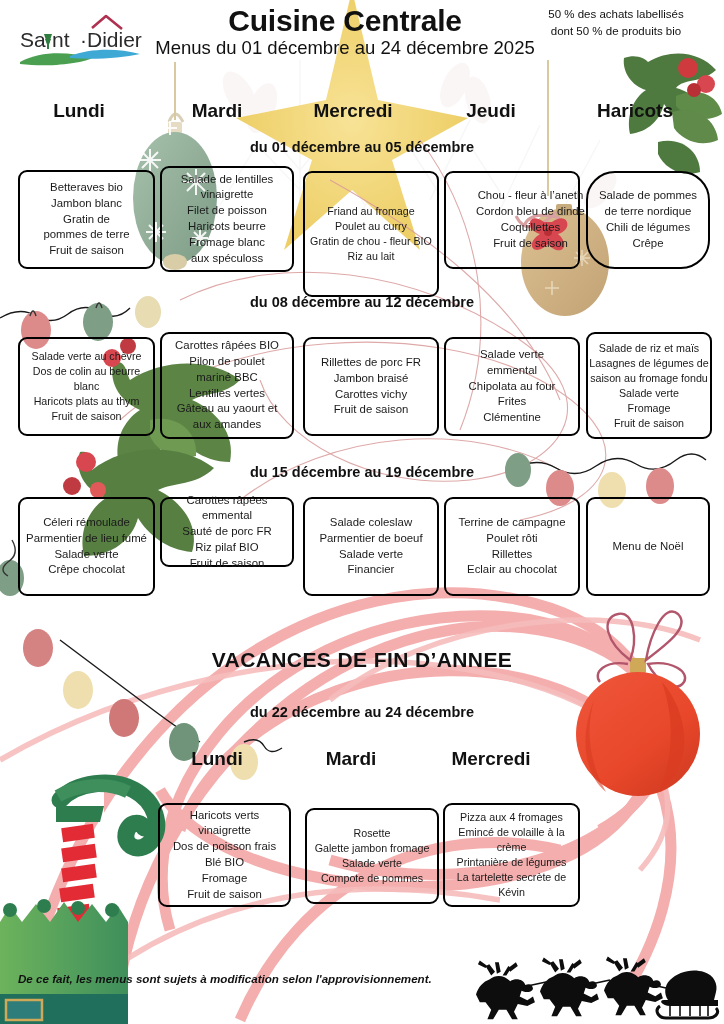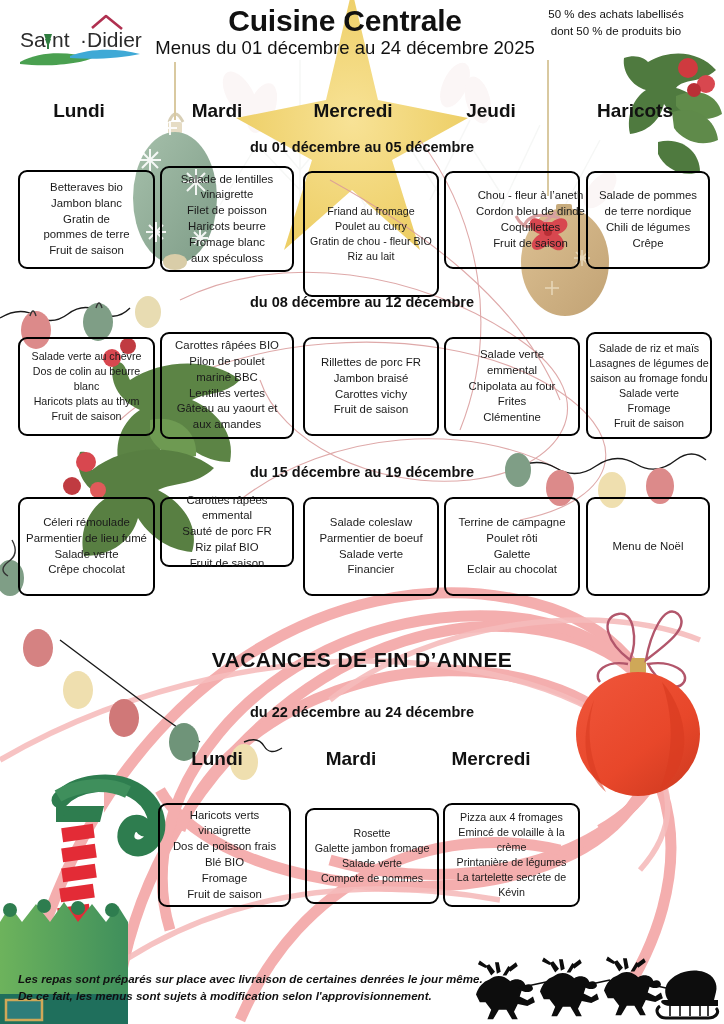--- a/index.html
+++ b/index.html
@@ -438,21 +438,21 @@
     <div class="line">Riz au lait</div>
   </div>
 
   <div class="card" style="left:444px; top:171px; width:136px; height:98px;padding-left:41px;">
     <div class="line">Chou - fleur à l’aneth</div>
     <div class="line">Cordon bleu de dinde</div>
     <div class="line">Coquillettes</div>
     <div class="line">Fruit de saison</div>
   </div>
 
-  <div class="card" style="left:586px; top:171px; width:124px; height:98px;">
+  <div class="card" style="left:586px; top:171px; width:124px; height:98px;border-radius:29px;">
     <div class="line">Salade de pommes</div>
     <div class="line">de terre nordique</div>
     <div class="line">Chili de légumes</div>
     <div class="line">Crêpe</div>
   </div>
 
   <div class="week-label" style="top:294px;">du 08 décembre au  12 décembre</div>
 
   <div class="card tight" style="left:18px;  top:337px; width:137px; height:99px;">
     <div class="line">Salade verte au chèvre</div>
@@ -515,21 +515,21 @@
   <div class="card" style="left:303px; top:497px; width:136px; height:99px;">
     <div class="line">Salade coleslaw</div>
     <div class="line">Parmentier de boeuf</div>
     <div class="line">Salade verte</div>
     <div class="line">Financier</div>
   </div>
 
   <div class="card" style="left:444px; top:497px; width:136px; height:99px;">
     <div class="line">Terrine de campagne</div>
     <div class="line">Poulet rôti</div>
-    <div class="line">Galette</div>
+    <div class="line">Rillettes</div>
     <div class="line">Eclair au chocolat</div>
   </div>
 
   <div class="card" style="left:586px; top:497px; width:124px; height:99px;">
     <div class="line">Menu de Noël</div>
   </div>
 
   <div class="vacances" style="top:648px;">VACANCES DE FIN D’ANNEE</div>
 
   <div class="week-label" style="top:704px;">du 22 décembre au 24 décembre</div>
@@ -557,17 +557,16 @@
   <div class="card tight" style="left:443px; top:803px; width:137px; height:104px;">
     <div class="line">Pizza aux 4 fromages</div>
     <div class="line">Emincé de volaille à la</div>
     <div class="line">crème</div>
     <div class="line">Printanière de légumes</div>
     <div class="line">La tartelette secrète de</div>
     <div class="line">Kévin</div>
   </div>
 
   <div class="footer-note">
-    <div>Les repas sont préparés sur place avec livraison de certaines denrées le jour même.</div>
     <div>De ce fait, les menus sont sujets à modification selon l'approvisionnement.</div>
   </div>
 
 </div>
 
 </body></html>

